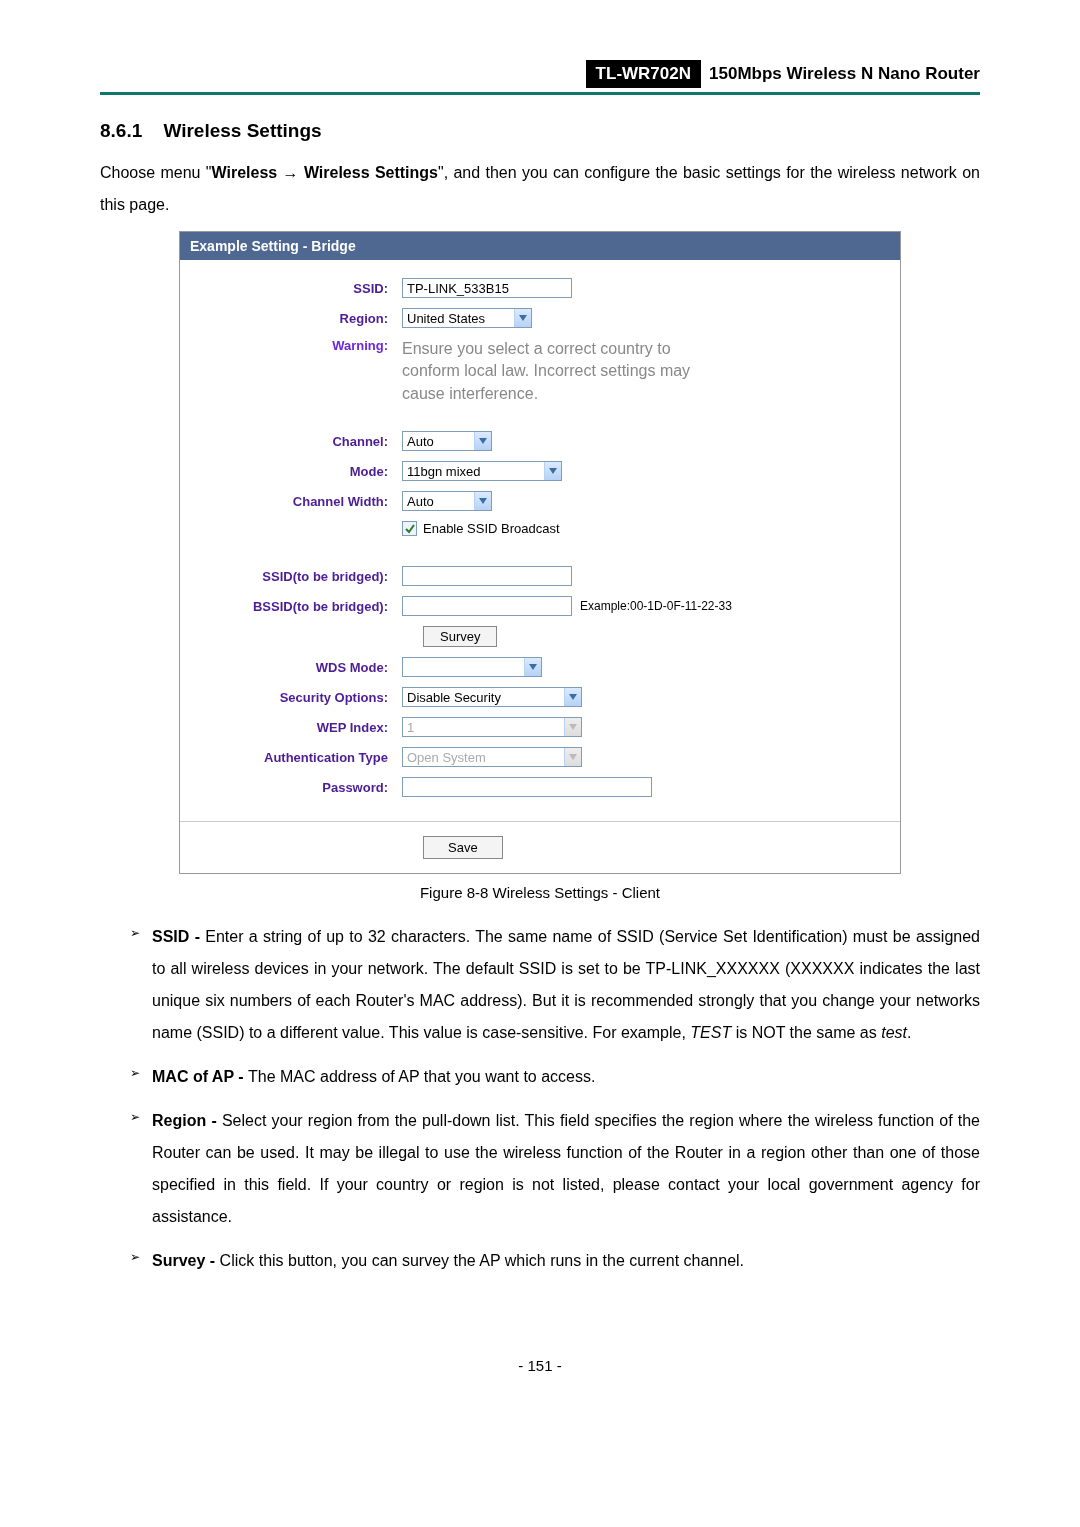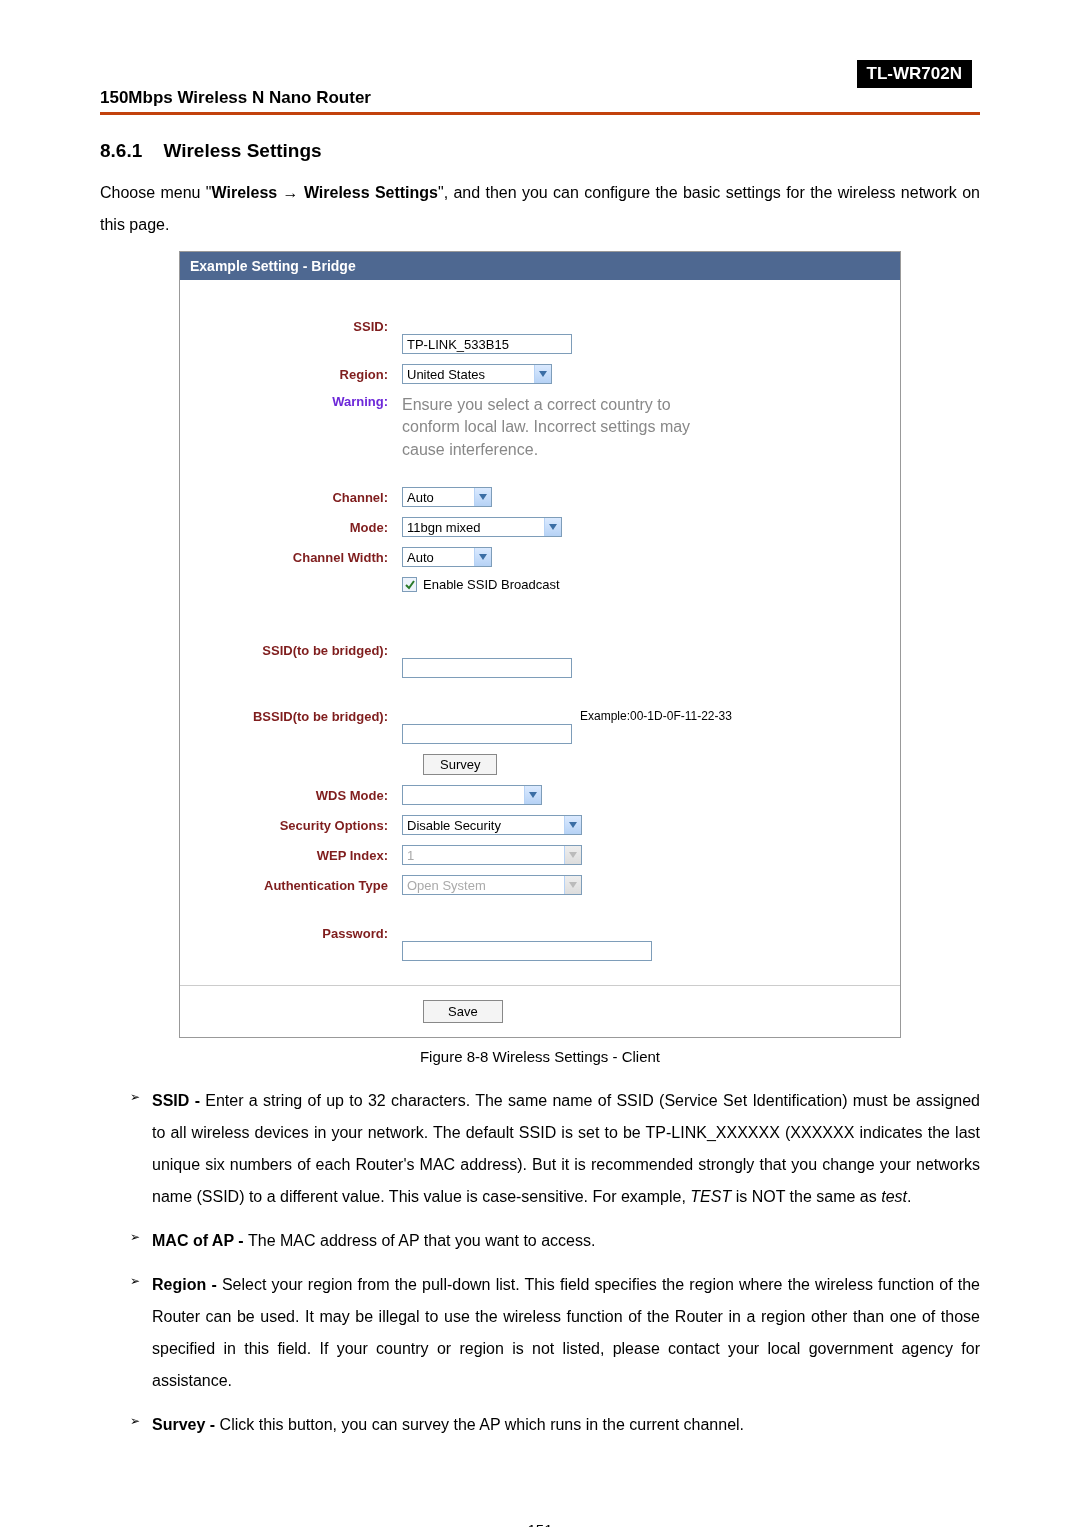--- a/index.html
+++ b/index.html
@@ -7,27 +7,26 @@
     padding: 60px 100px;
     font-family: Arial, sans-serif;
     font-size: 16px;
     color: #000;
     background: #fff;
     width: 1080px;
     box-sizing: border-box;
   }
   .header-bar {
     display: flex;
-    align-items: flex-start;
-    border-bottom: 3px solid #c2410c;
+    align-items: center;
+    border-bottom: 3px solid #0f766e;
     padding-bottom: 4px;
     margin-bottom: 25px;
     font-weight: bold;
     font-size: 17px;
-    flex-direction: column;
   }
   .header-model {
     background: #000;
     color: #fff;
     padding: 4px 10px;
     margin-left: auto;
     margin-right: 8px;
   }
   .header-title {
     font-weight: bold;
@@ -60,38 +59,37 @@
     font-size: 13px;
   }
   .form-row {
     display: flex;
     align-items: center;
     margin-bottom: 10px;
   }
   .form-label {
     width: 190px;
     text-align: right;
-    color: #7f1d1d;
+    color: #4c1d95;
     font-weight: bold;
     padding-right: 14px;
     font-size: 13px;
   }
   .warning-label { color: #6d28d9; }
   .warning-text {
     color: #888;
     font-size: 16px;
     line-height: 1.4;
   }
   .text-input {
     border: 1px solid #7e9db9;
     padding: 2px 4px;
     font-size: 13px;
     height: 20px;
     box-sizing: border-box;
-    margin-top: 36px;
   }
   .select-box {
     display: inline-flex;
     align-items: center;
     border: 1px solid #7e9db9;
     background: #fff;
     height: 20px;
     box-sizing: border-box;
   }
   .select-box .sel-text {
@@ -177,21 +175,21 @@
 <div class="figure">
   <div class="figure-title">Example Setting - Bridge</div>
 
   <div class="figure-body">
     <div class="form-row">
       <div class="form-label">SSID:</div>
       <input class="text-input" style="width: 170px;" value="TP-LINK_533B15">
     </div>
     <div class="form-row">
       <div class="form-label">Region:</div>
-      <div class="select-box" style="width:150px">
+      <div class="select-box" style="width:130px">
         <span class="sel-text">United States</span>
         <span class="sel-arrow">
             <svg width="8" height="6">
               <polygon points="0,0 8,0 4,6" fill="#3b6ea5"></polygon>
             </svg>
           </span>
       </div>
     </div>
     <div class="form-row" style="align-items:flex-start">
       <div class="form-label warning-label">Warning:</div>

